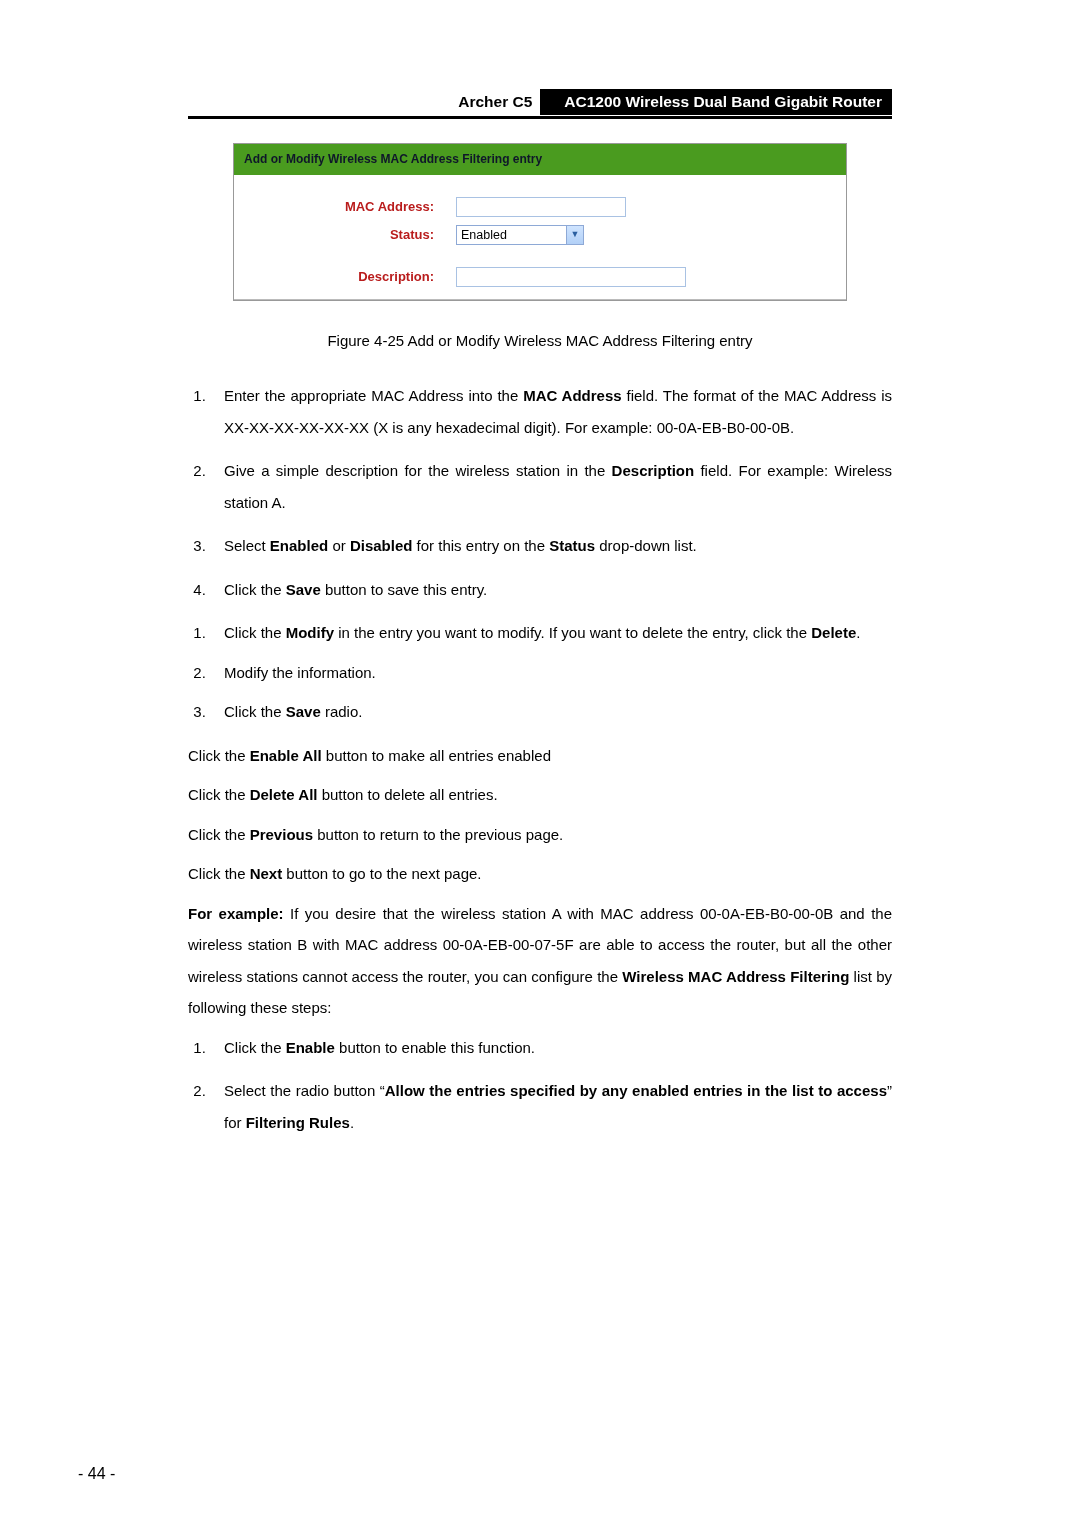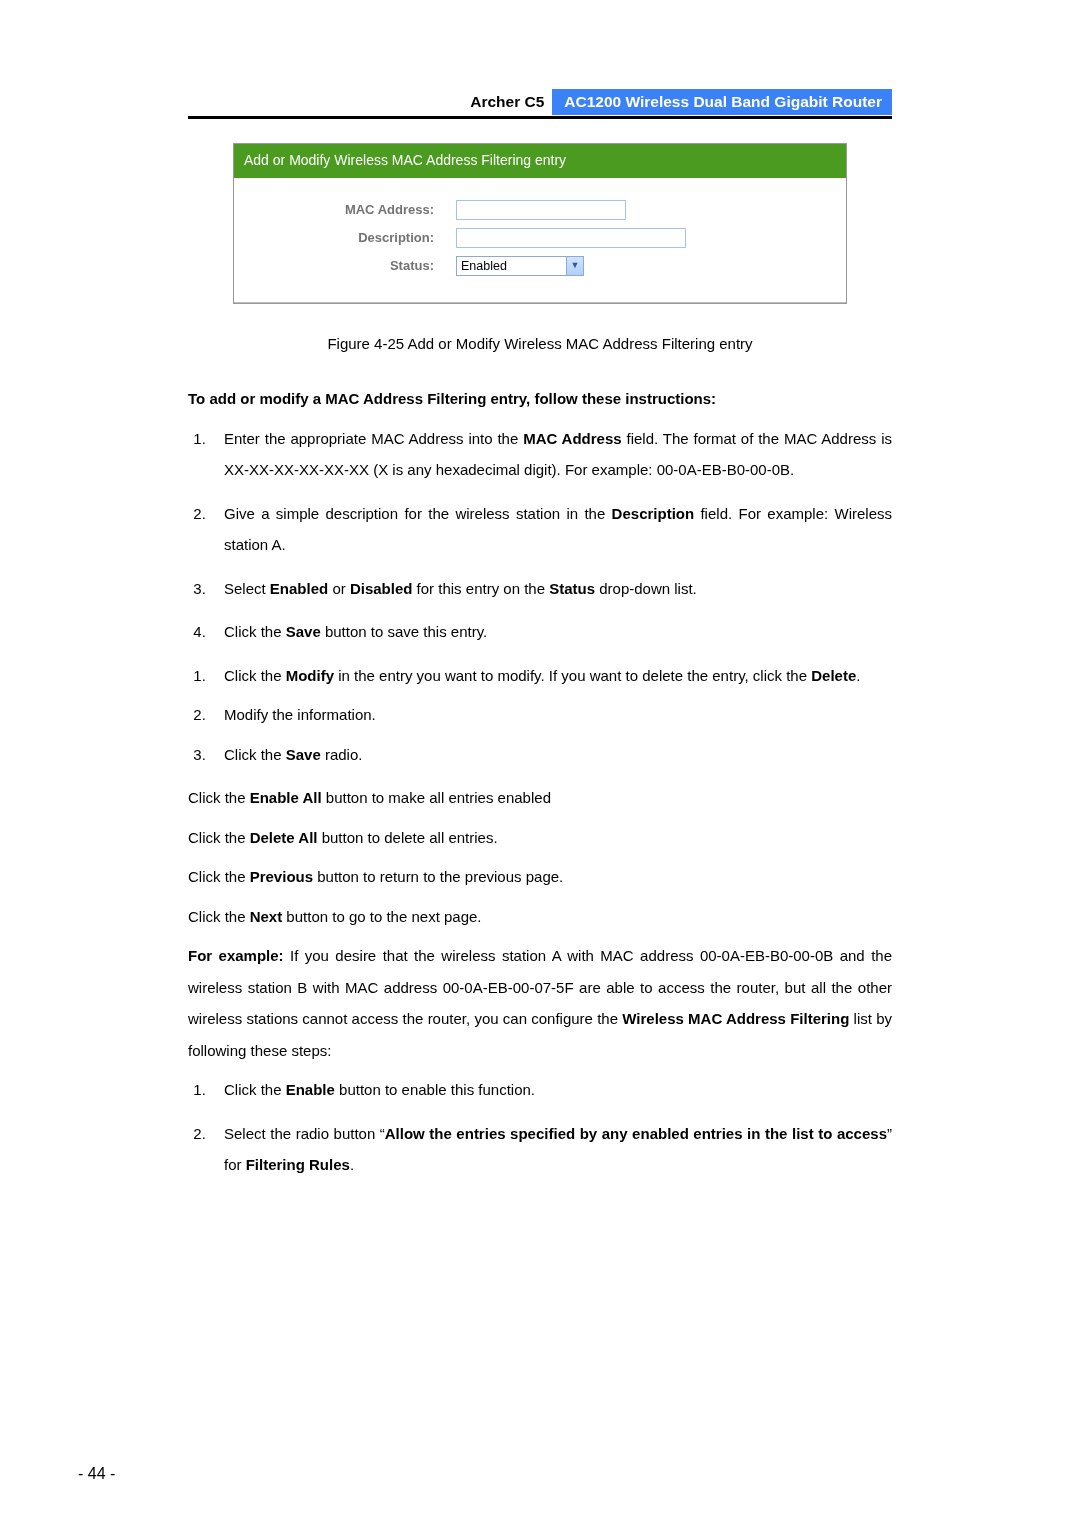--- a/index.html
+++ b/index.html
@@ -29,42 +29,42 @@
     margin-bottom:2px;
     height:24px;
     font-weight:700;
     font-size:15.5px;
   }
   .header-left{
     padding:0 8px;
     color:#000;
   }
   .header-right{
-    padding:1px 10px 1px 12px;
-    background:#3b82f6;
+    padding:1px 10px 1px 24px;
+    background:#000000;
     color:#fff;
   }
   .header-rule{
     border:0;
     border-top:3px solid #000;
     margin:0 0 24px 0;
   }
 
   
   .panel{
     width:612px;
     margin:0 auto 28px;
     border:1px solid #999;
     background:#fff;
   }
   .panel-banner{
     background:#4a9b1f;
-    color:#ffffff;
-    font-weight:400;
-    font-size:14px;
+    color:#0f172a;
+    font-weight:700;
+    font-size:12px;
     padding:6px 10px;
     text-align:left;
   }
   .panel-body{
     padding:22px 30px 4px;
     border-bottom:1px solid #bbb;
   }
   .panel-body-after{
     padding:18px 30px 18px;
     text-align:left;
@@ -73,21 +73,21 @@
     display:flex;
     align-items:center;
     margin-bottom:8px;
     font-size:13px;
   }
   .form-row label{
     width:170px;
     text-align:right;
     padding-right:22px;
     font-weight:700;
-    color:#737373;
+    color:#b91c1c;
     font-size:13px;
   }
   .text-input{
     height:20px;
     border:1px solid #a9c2e3;
     background:#fff;
     font-size:13px;
     box-sizing:border-box;
   }
   .w170{width:170px;}
@@ -182,40 +182,39 @@
   <hr class="header-rule">
 
   <div class="panel">
     <div class="panel-banner">Add or Modify Wireless MAC Address Filtering entry</div>
 
     <div class="panel-body">
       <div class="form-row">
         <label>MAC Address:</label>
         <input class="text-input w170" type="text" style="">
       </div>
-      <div class="form-row">
-        <label>Description:</label>
-        <input class="text-input w220" type="text" style="">
-      </div>
       <div class="form-row" style="margin-bottom:22px;">
         <label>Status:</label>
         <span class="select-wrap">
           <input class="fake-select" readonly="" value="Enabled" style="">
           <span class="fake-select-arrow">▼</span>
         </span>
       </div>
+      <div class="form-row">
+        <label>Description:</label>
+        <input class="text-input w220" type="text" style="">
+      </div>
     </div>
 
   </div>
 
   <div class="caption">Figure 4-25 Add or Modify Wireless MAC Address Filtering entry</div>
 
   <div class="body">
 
-    <p><b>To add or modify a MAC Address Filtering entry, follow these instructions:</b></p>
 
     <ol>
       <li>
         <span>Enter  the  appropriate  MAC  Address  into  the  </span><b>MAC  Address</b><span>  field.  The  format  of  the  MAC  Address    is    XX-XX-XX-XX-XX-XX    (X    is    any    hexadecimal    digit).    For    example: 00-0A-EB-B0-00-0B.</span>
       </li>
       <li>
         <span>Give  a  simple  description  for  the  wireless  station  in  the  </span><b>Description</b><span>  field.  For  example: Wireless station A.</span>
       </li>
       <li>
         <span>Select </span><b>Enabled</b><span> or </span><b>Disabled</b><span> for this entry on the </span><b>Status</b><span> drop-down list.</span>

